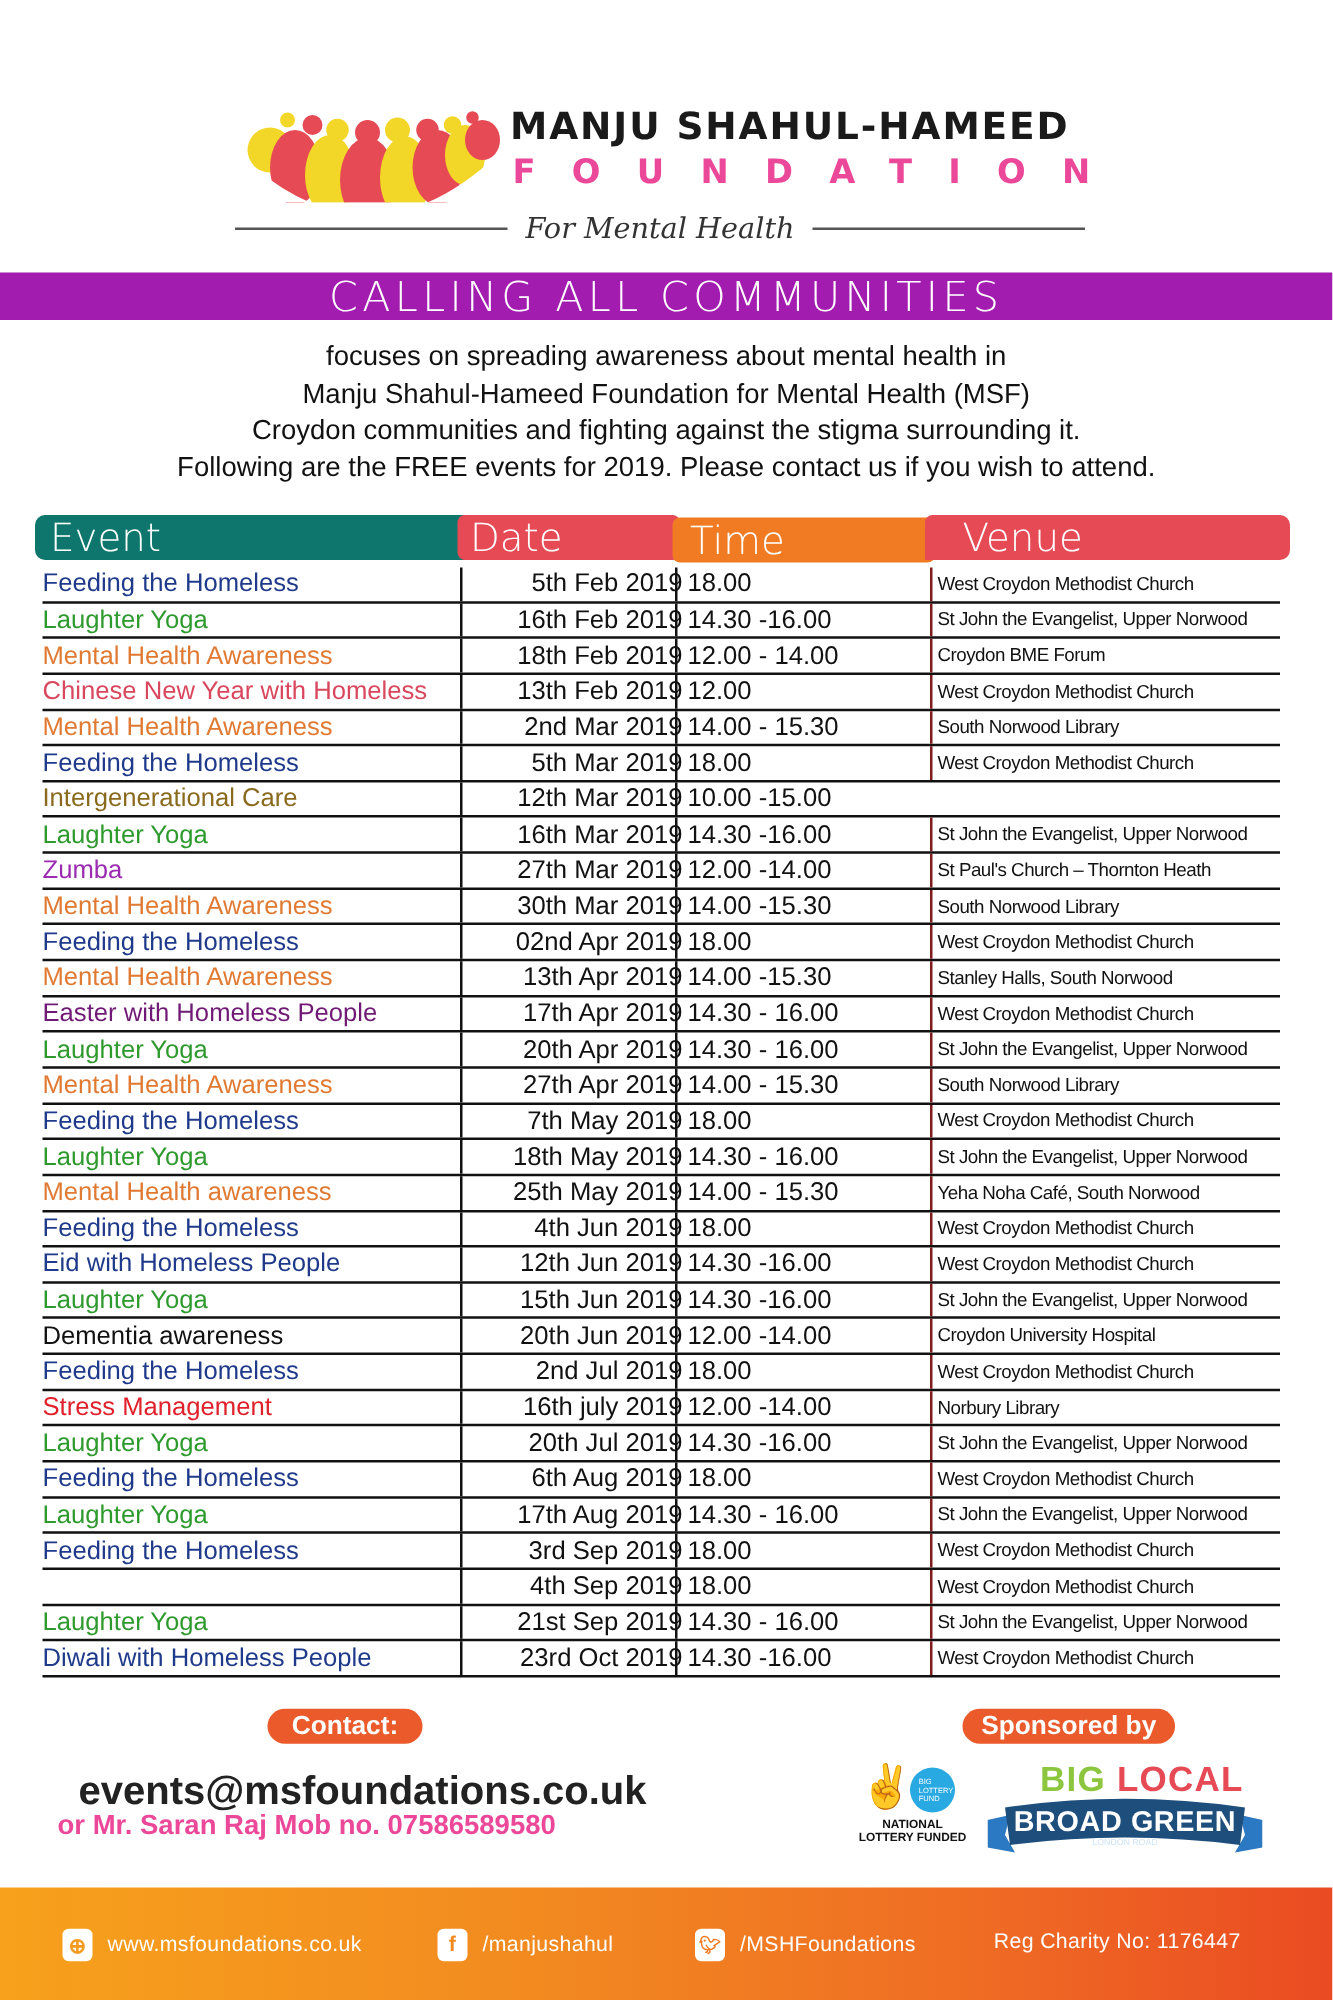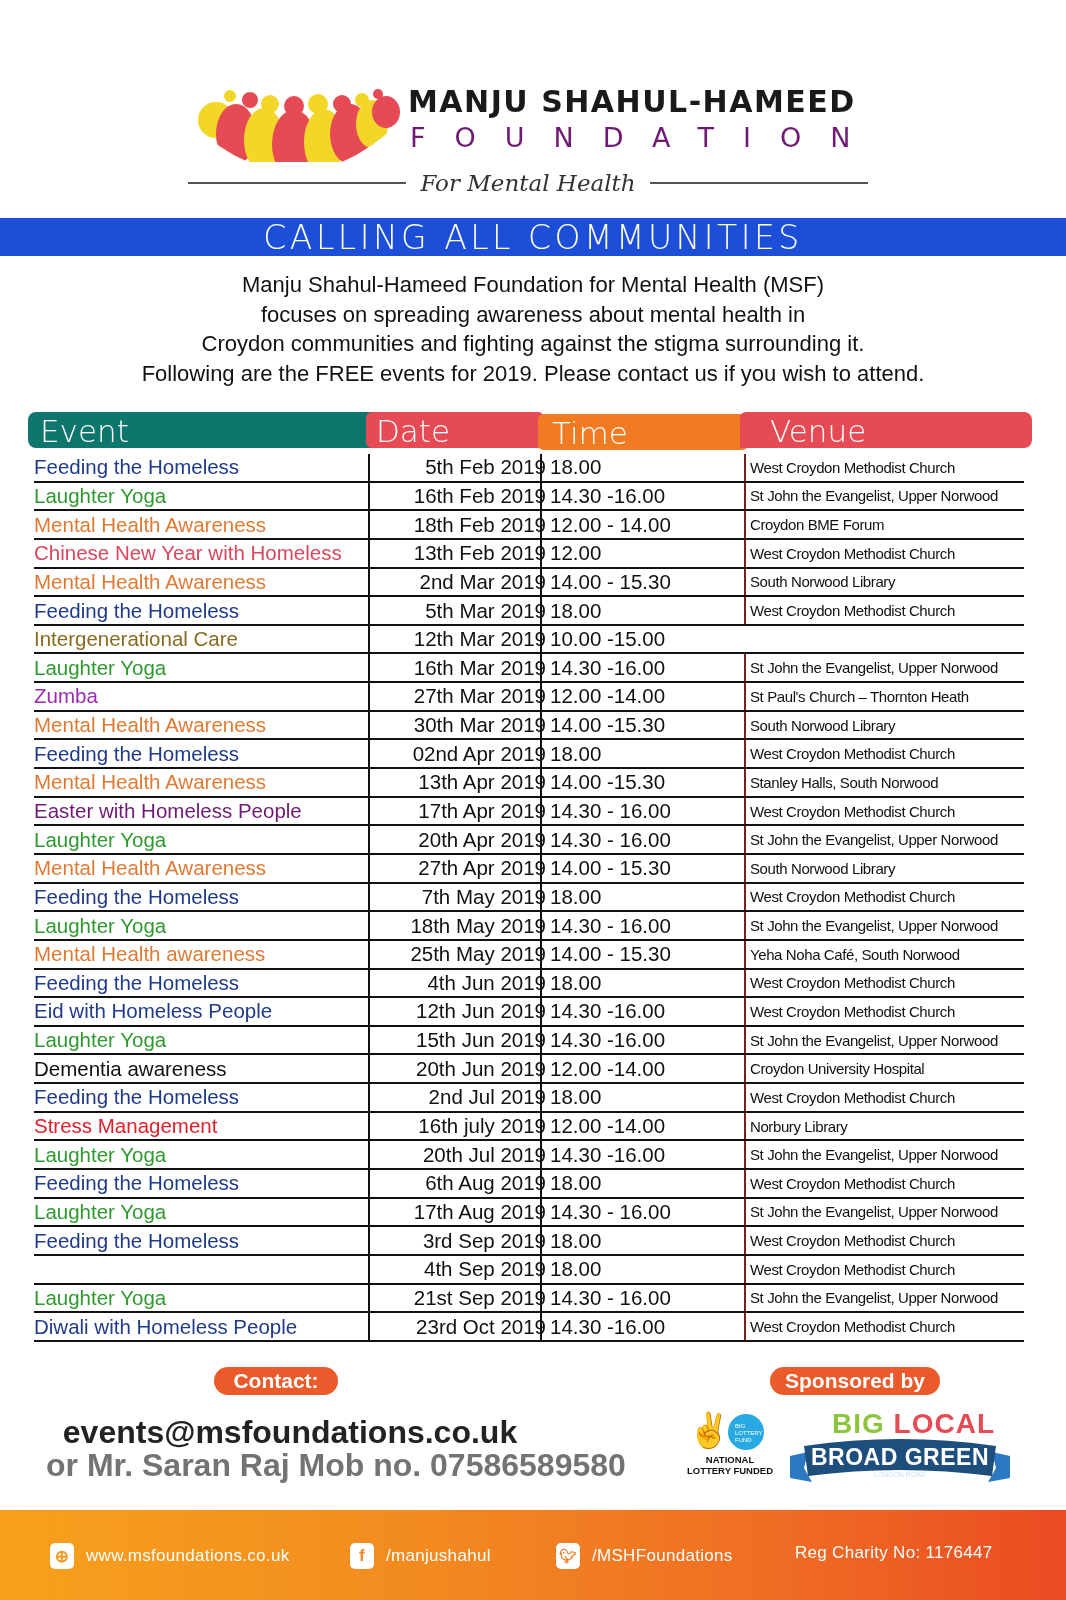--- a/index.html
+++ b/index.html
@@ -3,27 +3,27 @@
 <meta charset="utf-8">
 <style>
   * { box-sizing: border-box; margin: 0; padding: 0; }
   html, body { width: 1066px; height: 1600px; background: #ffffff; overflow: hidden; }
   body { position: relative; font-family: "Liberation Sans", sans-serif; color: #222; }
 
   
   .logo-wrap { position: absolute; left: 190px; top: 82px; width: 680px; height: 80px; }
   .logo-mark { position: absolute; left: 0; top: 0; width: 210px; height: 80px; }
   .logo-title { position: absolute; left: 218px; top: 2px; font-size: 30px; letter-spacing: 1.5px; color: #1a1a1a; font-family: "DejaVu Sans", sans-serif; font-weight: 700; white-space: nowrap; }
-  .logo-sub { position: absolute; left: 220px; top: 40px; font-size: 27px; font-weight: 400; letter-spacing: 29px; color: #701a75; font-family: "DejaVu Sans", sans-serif; white-space: nowrap; }
+  .logo-sub { position: absolute; left: 220px; top: 40px; font-size: 27px; font-weight: 700; letter-spacing: 29px; color: #ec4899; font-family: "DejaVu Sans", sans-serif; white-space: nowrap; }
   .tagline-row { position: absolute; left: 188px; top: 168px; width: 680px; height: 30px; display: flex; align-items: center; }
   .tagline-line { flex: 1; height: 2px; background: #555; }
   .tagline { padding: 0 14px; font-family: "DejaVu Serif", serif; font-style: italic; font-size: 23px; color: #333; white-space: nowrap; }
 
   
-  .banner { position: absolute; left: 0; top: 218px; width: 1066px; height: 38px; background: #1d4ed8; display: flex; align-items: center; justify-content: center; }
+  .banner { position: absolute; left: 0; top: 218px; width: 1066px; height: 38px; background: #a21caf; display: flex; align-items: center; justify-content: center; }
   .banner-text { color: #fff; font-size: 33px; letter-spacing: 3.5px; font-family: "DejaVu Sans", sans-serif; font-weight: 300; }
 
   
   .intro { position: absolute; left: 0; top: 270px; width: 1066px; text-align: center; font-size: 22px; line-height: 29.5px; color: #111; font-family: "Liberation Sans", sans-serif; }
   .intro div { white-space: nowrap; }
 
   
   .thead { position: absolute; left: 28px; top: 412px; width: 1004px; height: 36px; }
   .th { position: absolute; top: 0; height: 36px; color: #fff; font-size: 31px; line-height: 38px; font-family: "DejaVu Sans", sans-serif; font-weight: 300; padding-left: 12px; border-radius: 6px; }
   .th-event { left: 0; width: 345px; background: #0f766e; border-radius: 8px 0 0 8px; }
@@ -40,21 +40,21 @@
   .c-date { left: 334px; width: 190px; justify-content: flex-end; padding-right: 12px; font-size: 20.5px; color: #111; border-left: 2px solid #111; }
   .c-time { left: 506px; width: 200px; padding-left: 8px; font-size: 20.5px; color: #111; border-left: 2px solid #111; }
   .c-venue { left: 710px; width: 280px; padding-left: 4px; font-size: 15px; color: #111; border-left: 2px solid #7f1d1d; letter-spacing: -0.4px; }
   .c-event, .c-date, .c-time { font-family: "Liberation Sans", sans-serif; }
 
   
   .pill { position: absolute; background: #ea5a2a; color: #fff; font-weight: bold; font-size: 21px; border-radius: 14px; text-align: center; line-height: 28px; height: 28px; }
   .pill-contact { left: 214px; top: 1367px; width: 124px; }
   .pill-sponsor { left: 770px; top: 1367px; width: 170px; }
   .contact-email { position: absolute; left: 0; top: 1414px; width: 580px; text-align: center; font-size: 32px; font-weight: bold; color: #222; }
-  .contact-phone { position: absolute; left: 46px; top: 1447px; font-size: 32px; font-weight: bold; color: #737373; white-space: nowrap; }
+  .contact-phone { position: absolute; left: 46px; top: 1447px; font-size: 22px; font-weight: bold; color: #ec4899; white-space: nowrap; }
 
   
   .lottery { position: absolute; left: 680px; top: 1410px; width: 100px; height: 72px; }
   .lottery-hand { position: absolute; left: 8px; top: 0; font-size: 34px; line-height: 40px; color: #111; }
   .lottery-fund { position: absolute; left: 48px; top: 4px; width: 36px; height: 36px; border-radius: 50%; background: #29a9e1; color: #fff; font-size: 6px; line-height: 7px; padding: 9px 0 0 7px; }
   .lottery-text { position: absolute; left: 0; top: 44px; width: 100px; text-align: center; font-size: 9.5px; font-weight: bold; line-height: 11px; color: #111; }
   .biglocal { position: absolute; left: 790px; top: 1408px; width: 220px; height: 80px; }
   .bl-top { position: absolute; left: 42px; top: 0; font-size: 28px; font-weight: 900; letter-spacing: 1px; }
   .bl-big { color: #8cc63f; }
   .bl-local { color: #e64b55; }
@@ -112,22 +112,22 @@
   <div class="tagline-line"></div>
   <div class="tagline">For Mental Health</div>
   <div class="tagline-line"></div>
 </div>
 
 <div class="banner">
   <span class="banner-text">CALLING ALL COMMUNITIES</span>
 </div>
 
 <div class="intro">
+  <div>focuses on spreading awareness about mental health in</div>
   <div>Manju Shahul-Hameed Foundation for Mental Health (MSF)</div>
-  <div>focuses on spreading awareness about mental health in</div>
   <div>Croydon communities and fighting against the stigma surrounding it.</div>
   <div>Following are the FREE events for 2019. Please contact us if you wish to attend.</div>
 </div>
 
 <div class="thead">
   <div class="th th-event">Event</div>
   <div class="th th-date">Date</div>
   <div class="th th-time">Time</div>
   <div class="th th-venue">Venue</div>
 </div>

